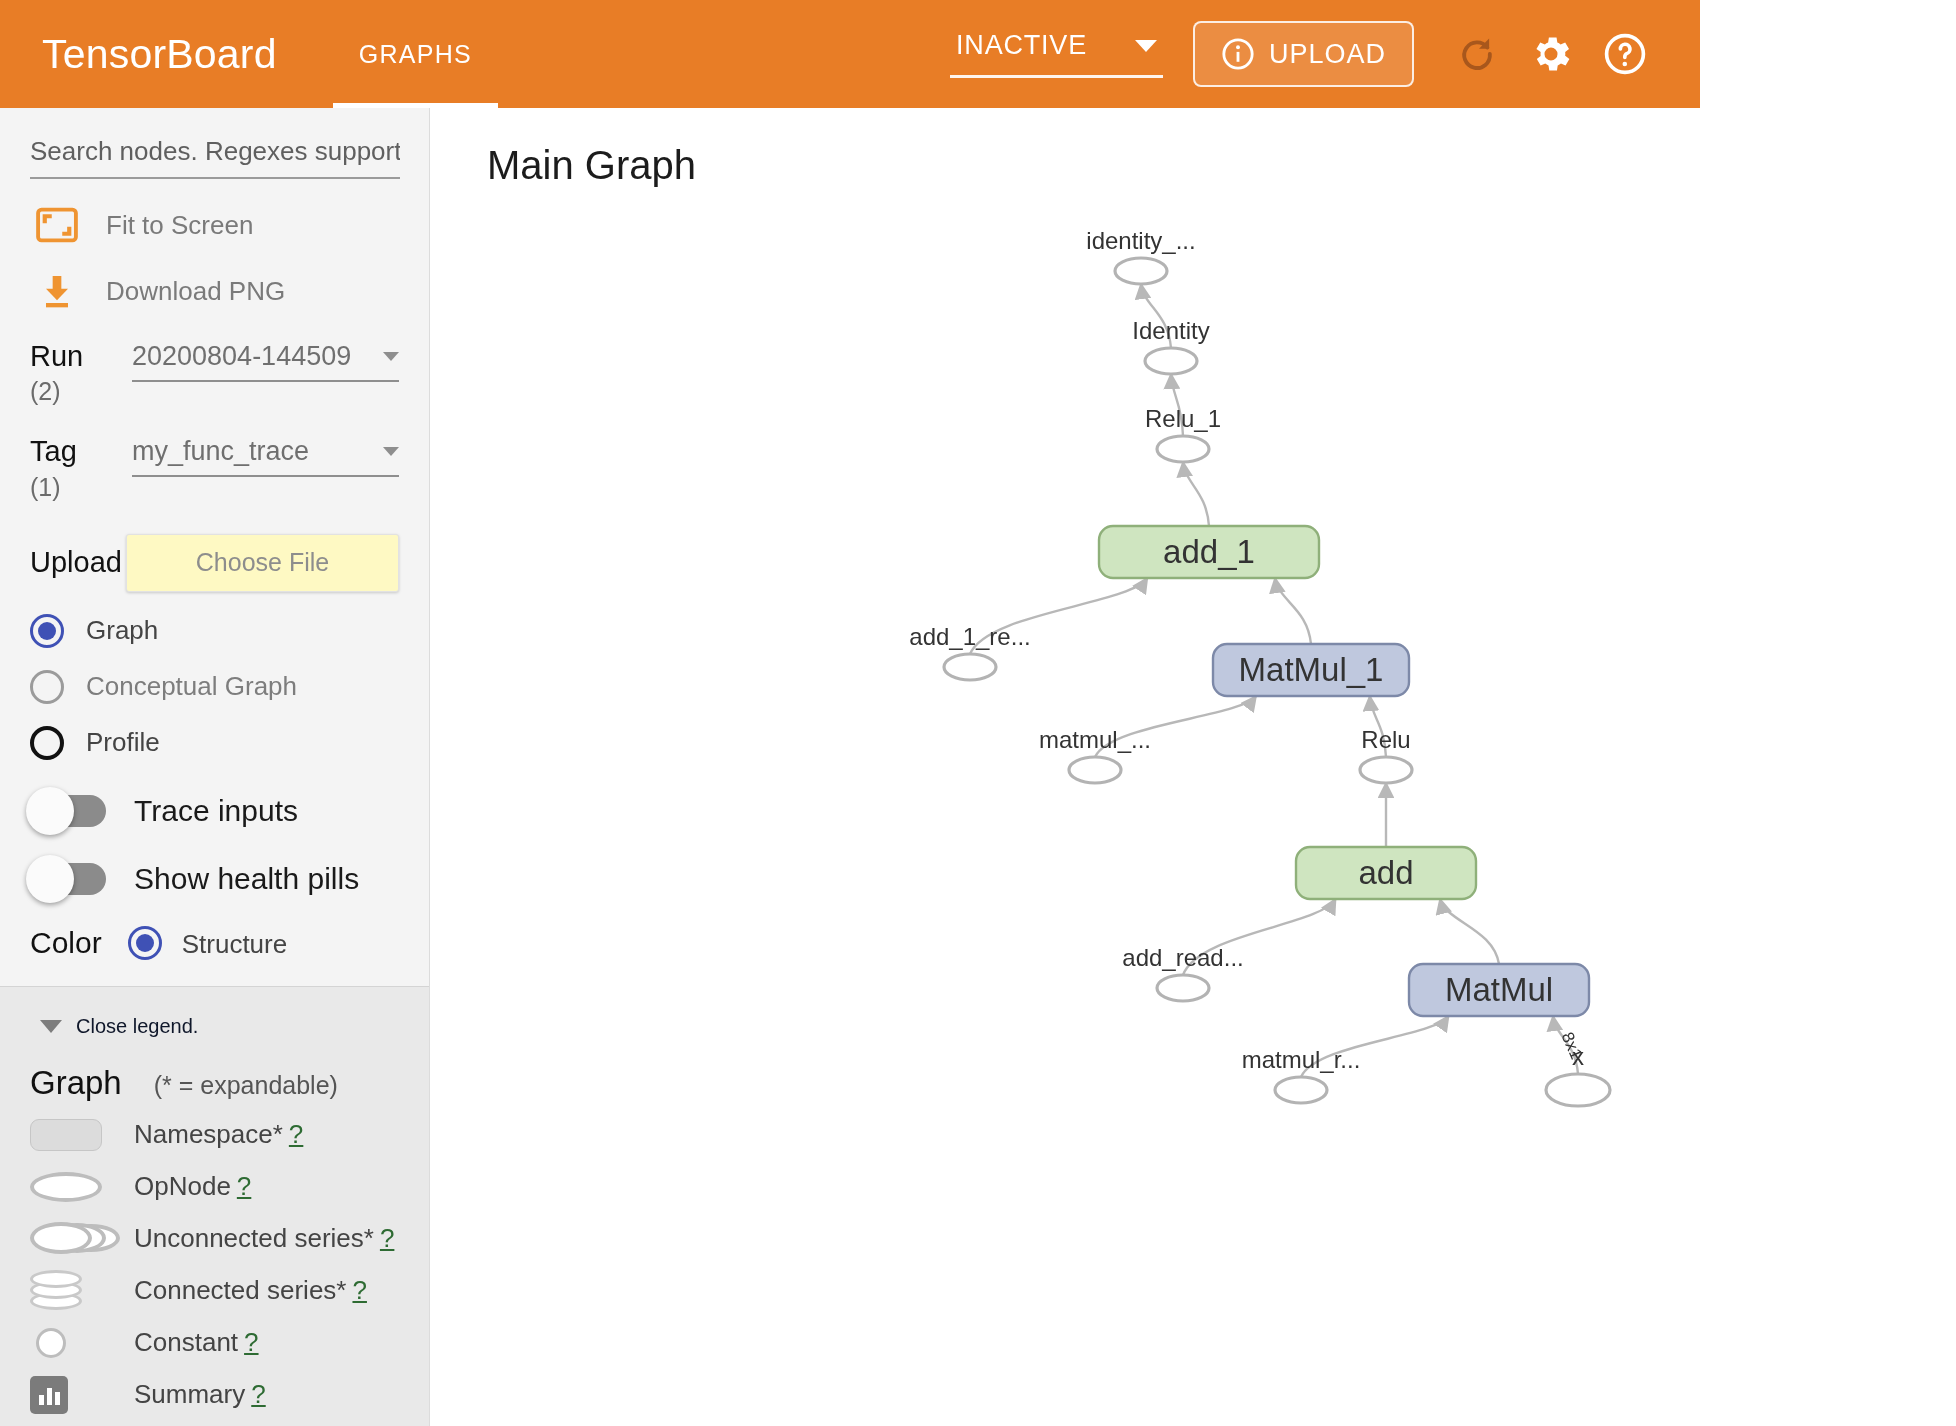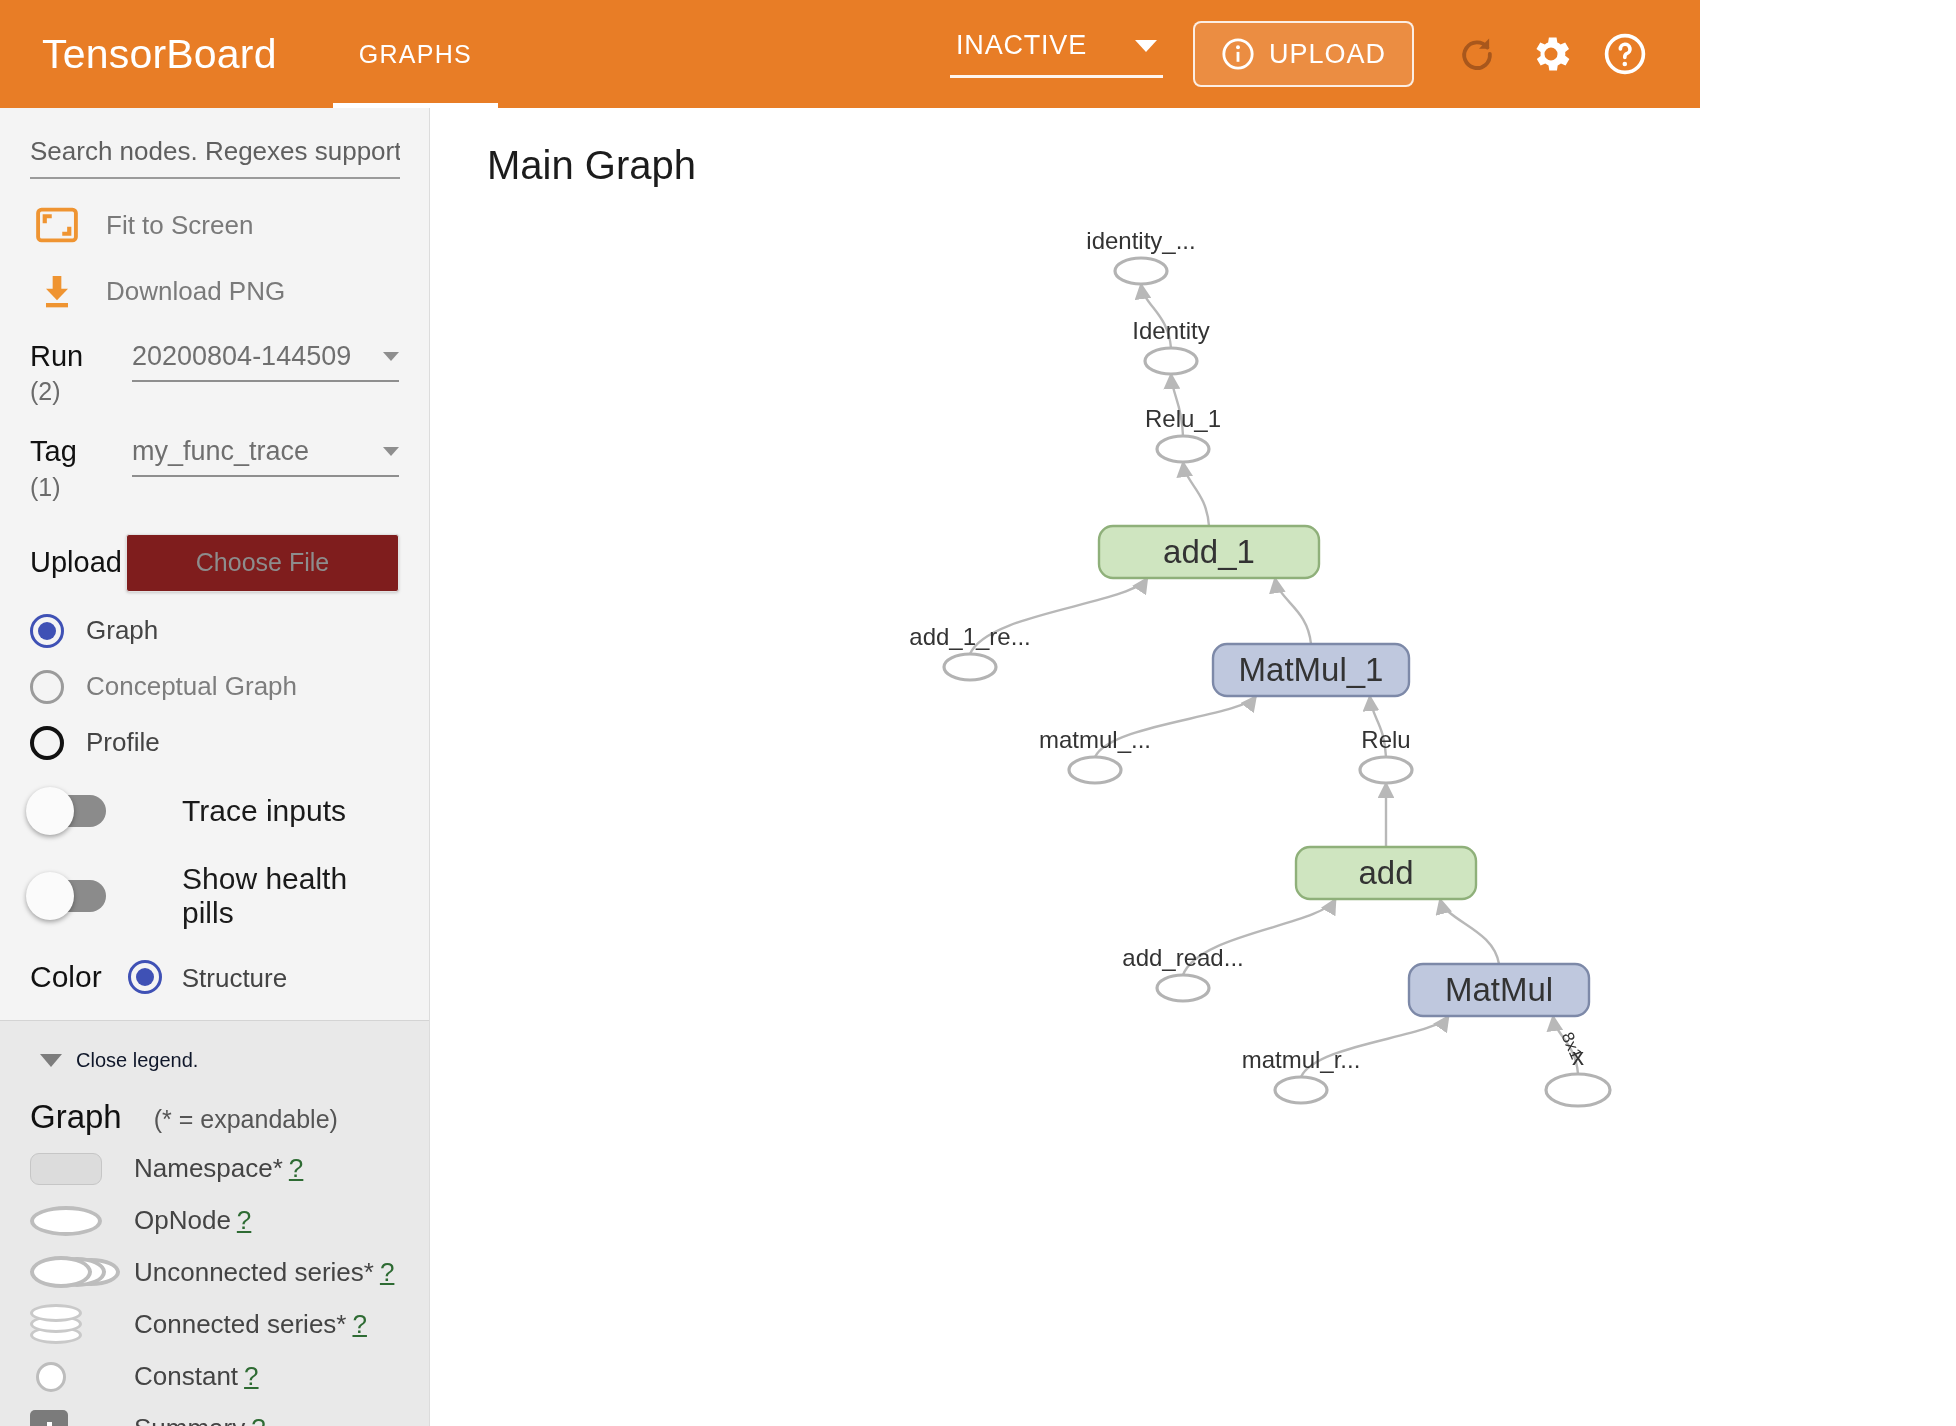--- a/index.html
+++ b/index.html
@@ -86,42 +86,42 @@
   .field-ctl .v { font-size: 27px; color: #6f6f6f; }
   .field-ctl .dc {
     margin-left: auto; width: 0; height: 0;
     border-left: 8px solid transparent; border-right: 8px solid transparent;
     border-top: 9px solid #8e8e8e;
   }
 
   .upload-row { display: flex; align-items: center; margin-top: 32px; }
   .upload-row .nm { font-size: 29px; color: #111; width: 96px; flex: none; }
   .choose-file {
-    flex: 1; background: #7f1d1d; border: 1px solid #e2e2e2;
+    flex: 1; background: #fef9c3; border: 1px solid #e2e2e2;
     box-shadow: 0 1px 3px rgba(0,0,0,.18);
     border-radius: 3px; height: 58px; display: flex; align-items: center;
     justify-content: center; font-size: 25px; color: #8d8d8d; cursor: pointer;
   }
 
   .radio-row { display: flex; align-items: center; margin-top: 22px; cursor: pointer; }
   .radio {
     width: 34px; height: 34px; border-radius: 50%; border: 3px solid #9b9b9b;
     flex: none; position: relative; background: transparent;
   }
   .radio.sel { border-color: #3f51b5; }
   .radio.sel::after {
     content: ""; position: absolute; left: 50%; top: 50%;
     width: 18px; height: 18px; border-radius: 50%; background: #3f51b5;
     transform: translate(-50%,-50%);
   }
   .radio.dark { border-color: #111; border-width: 4px; }
   .radio-row .rl { margin-left: 22px; font-size: 26px; color: #444; }
   .radio-row .rl.muted { color: #7d7d7d; }
 
-  .toggle-row { display: flex; align-items: center; margin-top: 34px; cursor: pointer; gap: 48px; }
+  .toggle-row { display: flex; align-items: center; margin-top: 34px; cursor: pointer; }
   .tgl {
     width: 76px; height: 32px; border-radius: 16px; background: #8b8b8b;
     position: relative; flex: none;
   }
   .tgl::after {
     content: ""; position: absolute; left: -4px; top: -8px;
     width: 48px; height: 48px; border-radius: 50%; background: #fbfbfb;
     box-shadow: 0 2px 5px rgba(0,0,0,.35);
   }
   .toggle-row .tl { margin-left: 28px; font-size: 30px; color: #1a1a1a; }

